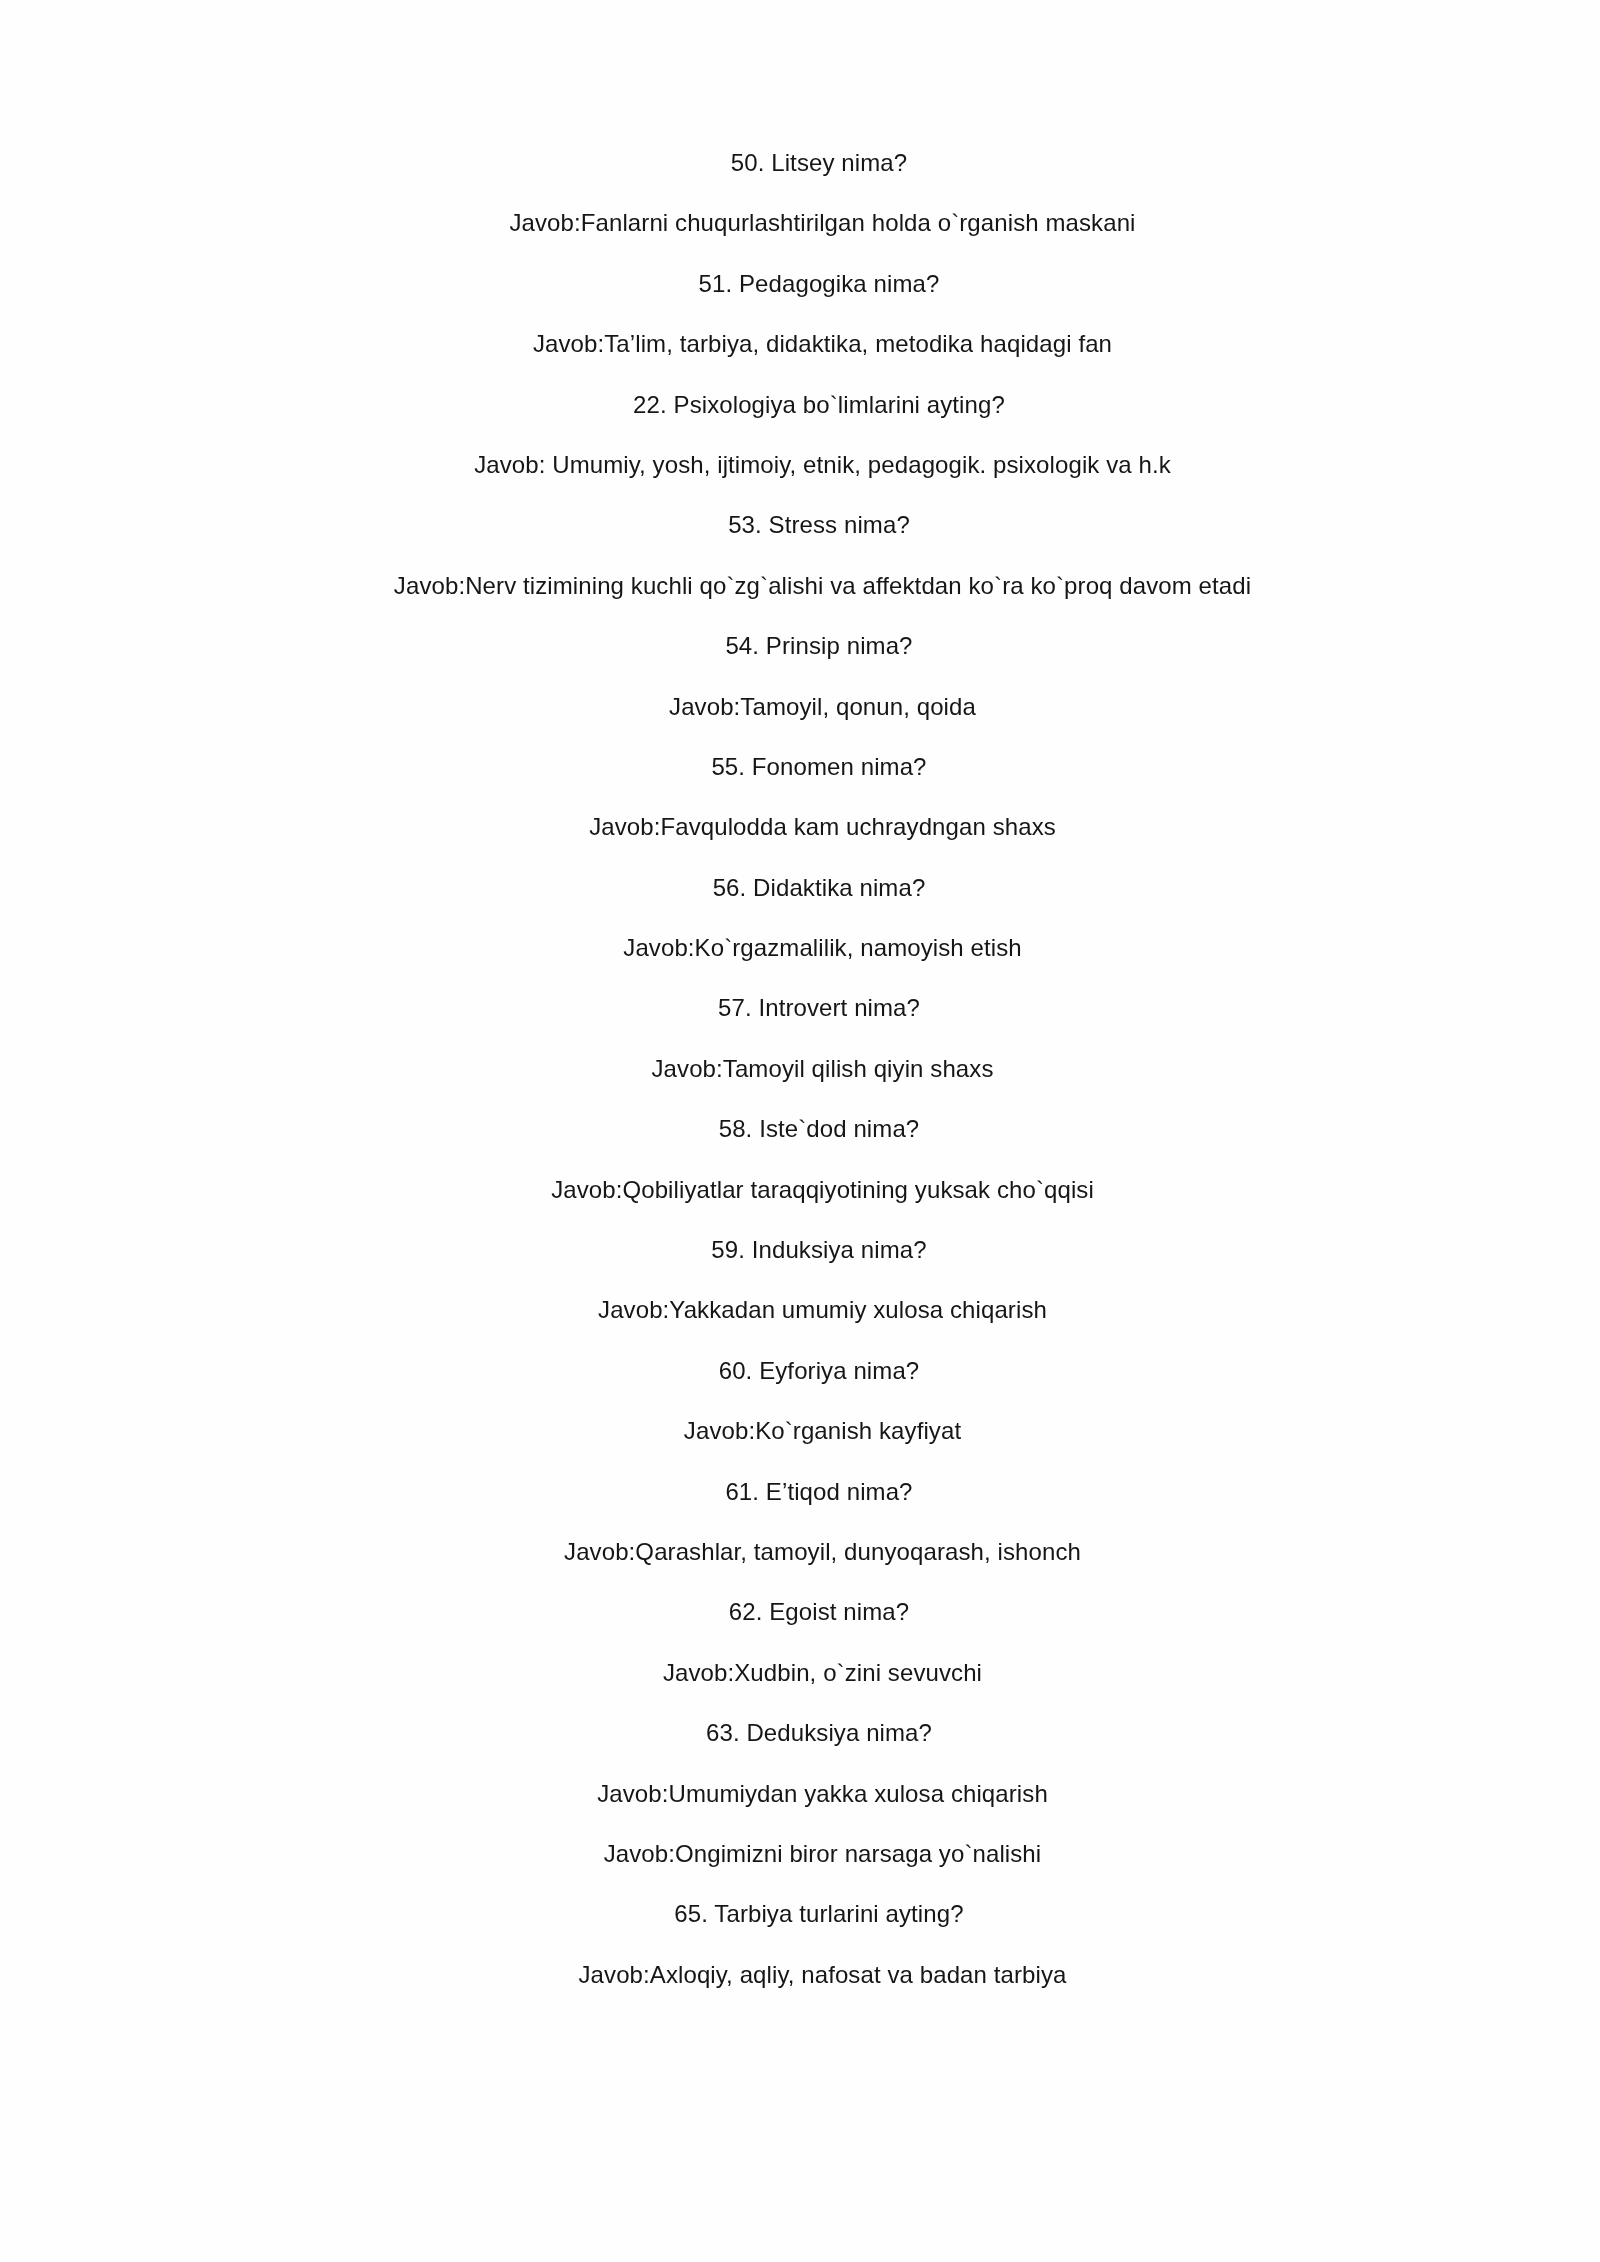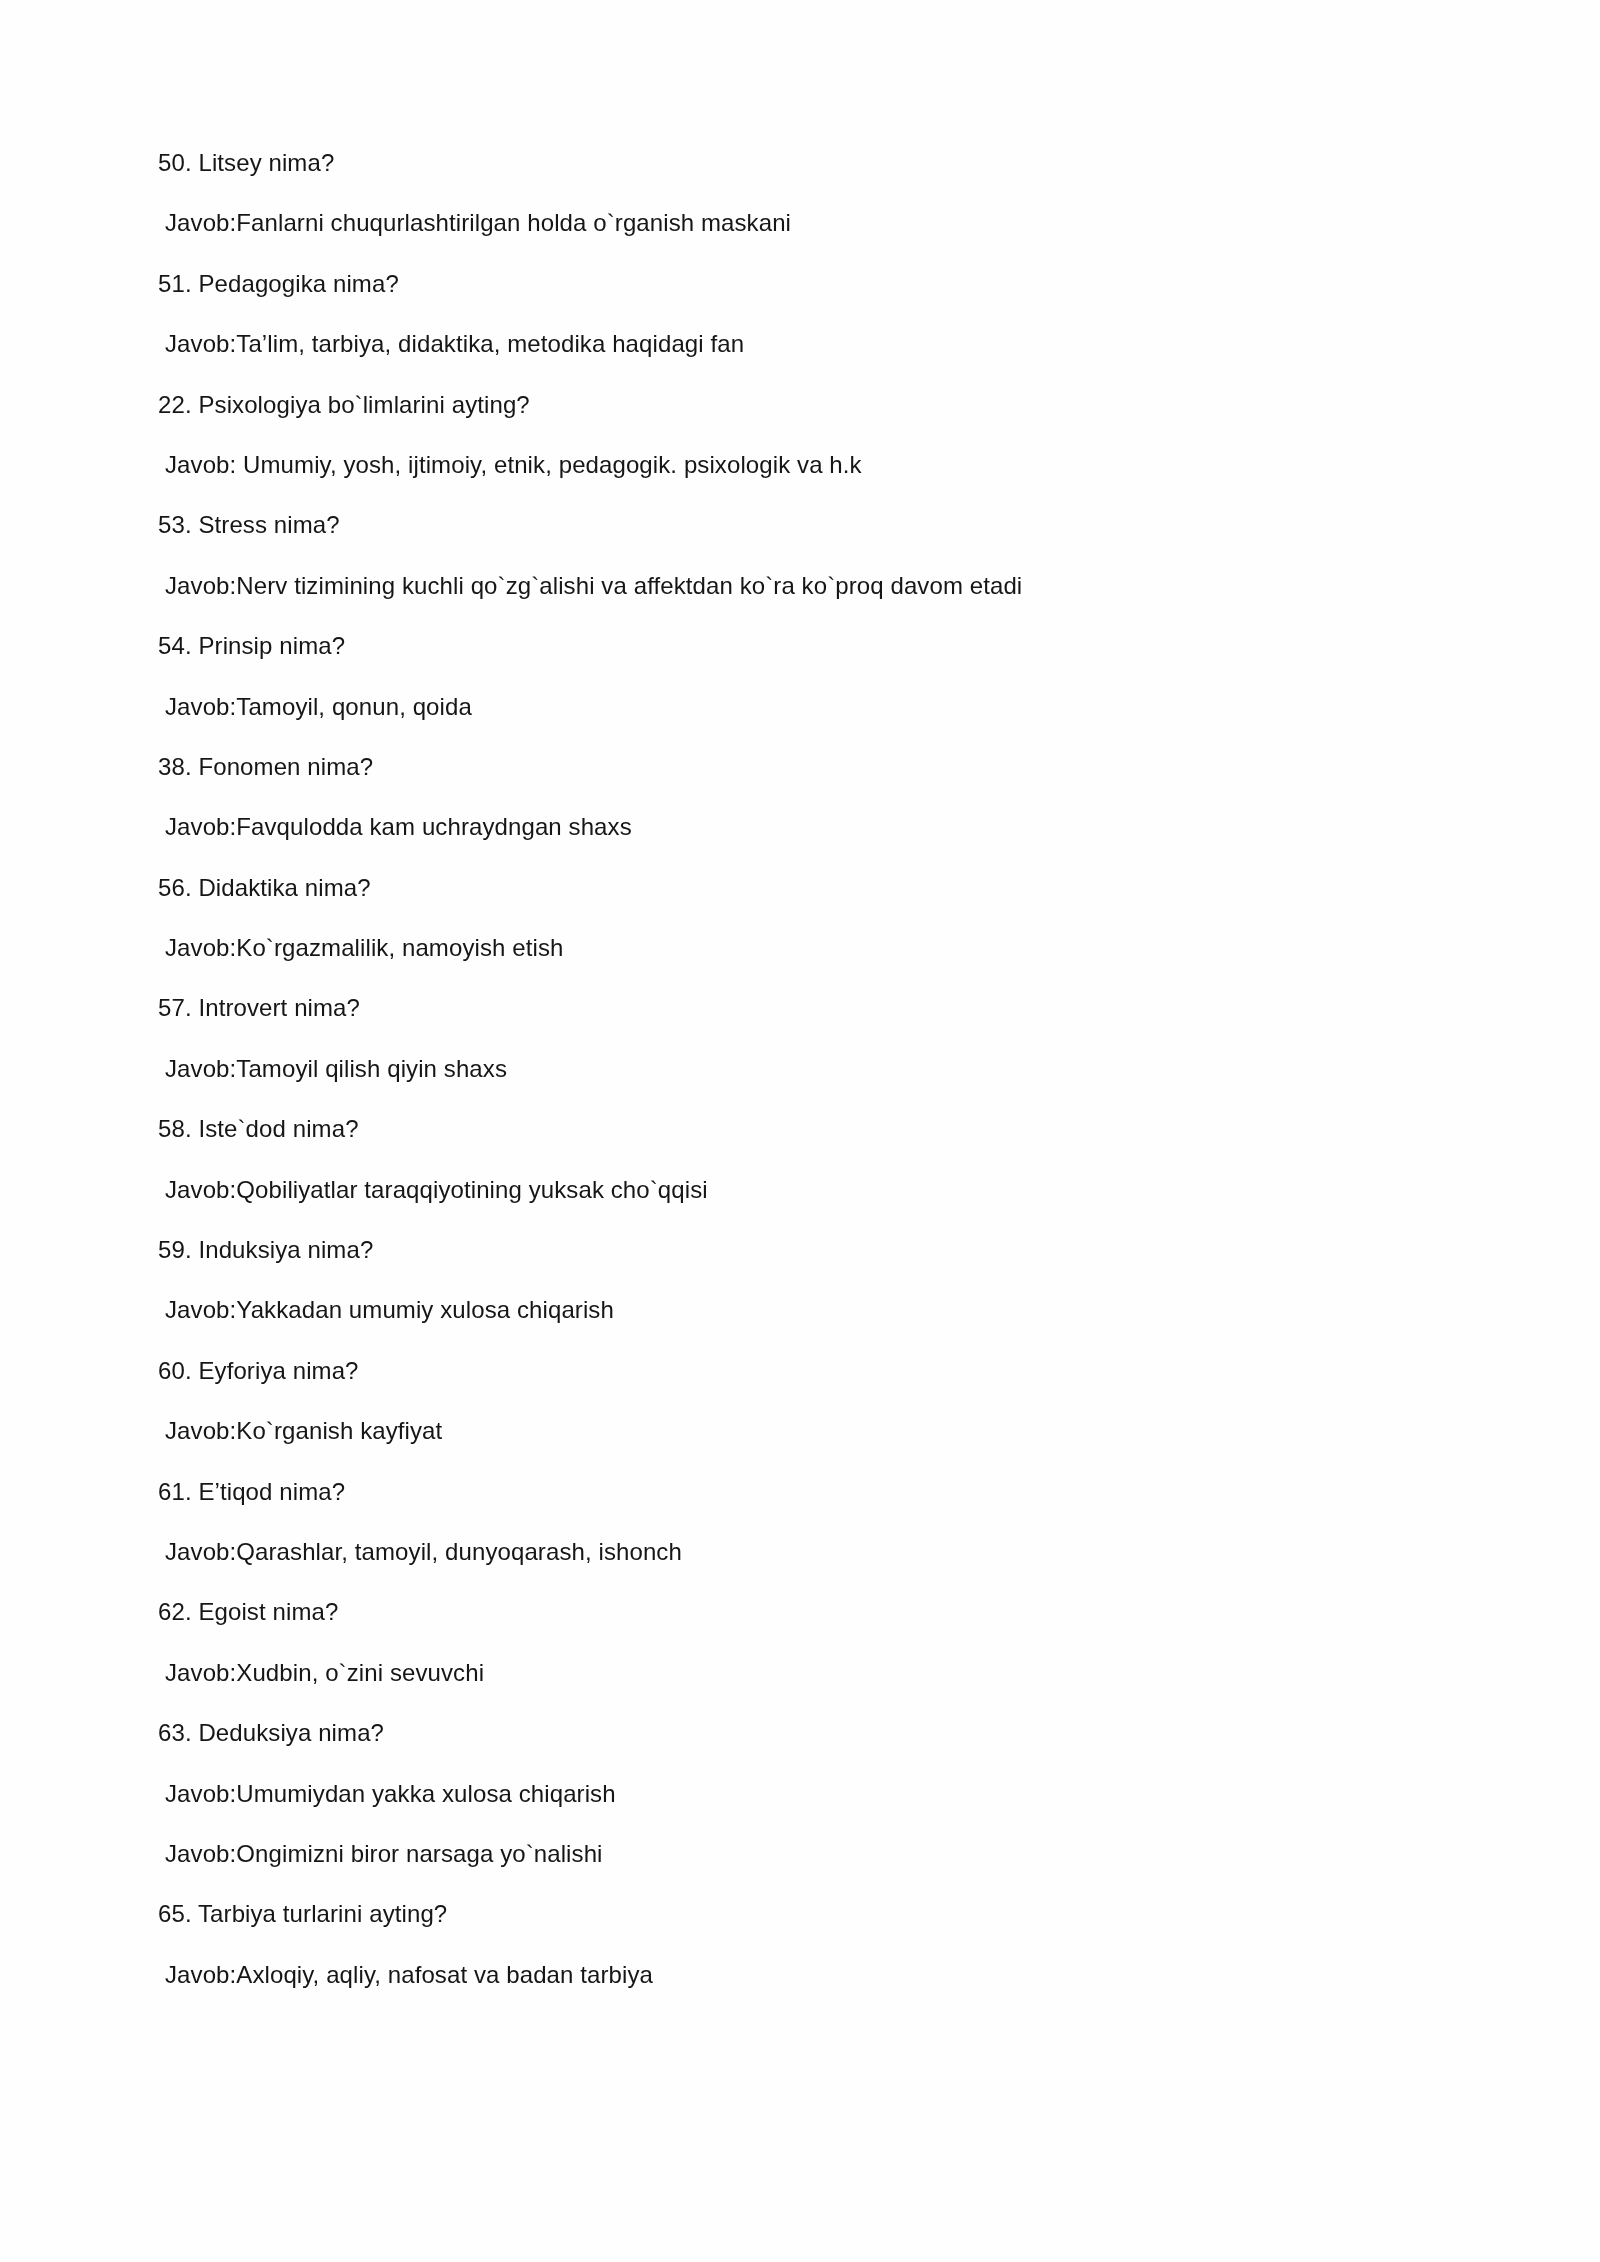--- a/index.html
+++ b/index.html
@@ -25,40 +25,41 @@
   }
   .line {
     margin: 0;
     height: 60.4px;
     line-height: 60.4px;
     font-size: 24px;
     font-weight: 400;
     letter-spacing: 0.1px;
     white-space: nowrap;
     color: #161616;
+    text-align: center;
   }
   .line.a {
     padding-left: 7px;
   }
 </style>
 </head>
 <body>
 
 <div class="page">
   <p class="line q">50. Litsey nima?</p>
   <p class="line a">Javob:Fanlarni chuqurlashtirilgan holda o`rganish maskani</p>
   <p class="line q">51. Pedagogika nima?</p>
   <p class="line a">Javob:Ta’lim, tarbiya, didaktika, metodika haqidagi fan</p>
   <p class="line q">22. Psixologiya bo`limlarini ayting?</p>
   <p class="line a">Javob: Umumiy, yosh, ijtimoiy, etnik, pedagogik. psixologik va h.k</p>
   <p class="line q">53. Stress nima?</p>
   <p class="line a">Javob:Nerv tizimining kuchli qo`zg`alishi va affektdan ko`ra ko`proq davom etadi</p>
   <p class="line q">54. Prinsip nima?</p>
   <p class="line a">Javob:Tamoyil, qonun, qoida</p>
-  <p class="line q">38. Fonomen nima?</p>
+  <p class="line q">55. Fonomen nima?</p>
   <p class="line a">Javob:Favqulodda kam uchraydngan shaxs</p>
   <p class="line q">56. Didaktika nima?</p>
   <p class="line a">Javob:Ko`rgazmalilik, namoyish etish</p>
   <p class="line q">57. Introvert nima?</p>
   <p class="line a">Javob:Tamoyil qilish qiyin shaxs</p>
   <p class="line q">58. Iste`dod nima?</p>
   <p class="line a">Javob:Qobiliyatlar taraqqiyotining yuksak cho`qqisi</p>
   <p class="line q">59. Induksiya nima?</p>
   <p class="line a">Javob:Yakkadan umumiy xulosa chiqarish</p>
   <p class="line q">60. Eyforiya nima?</p>

